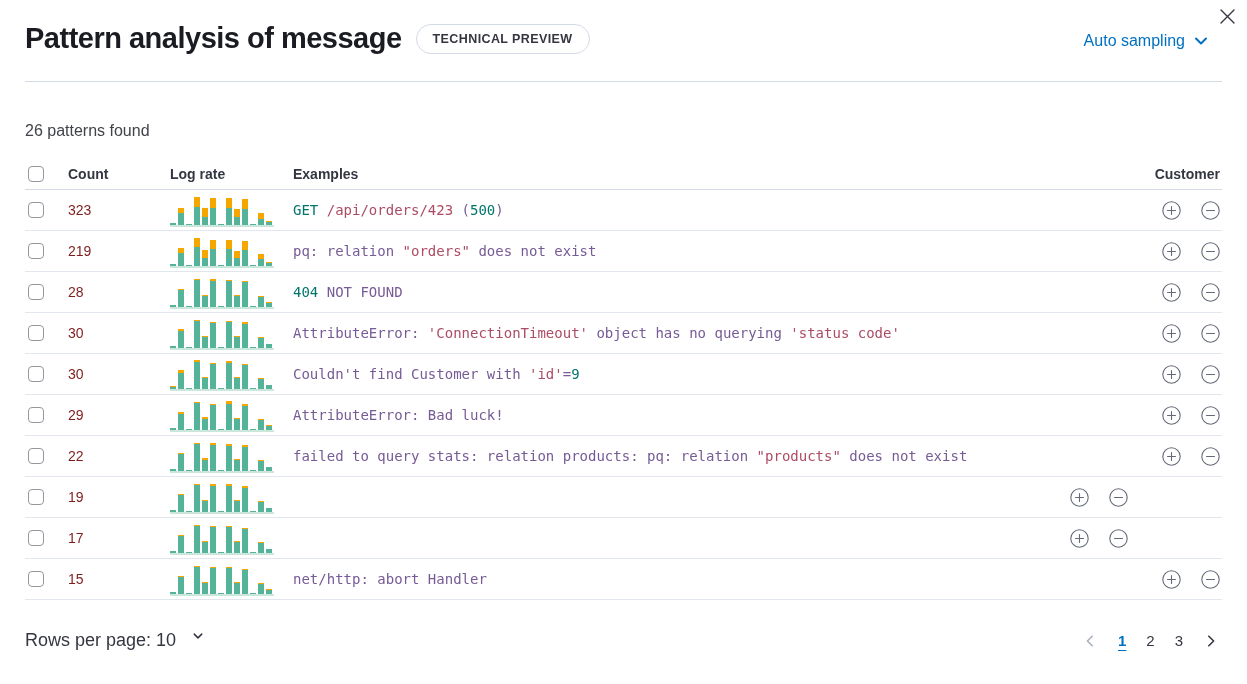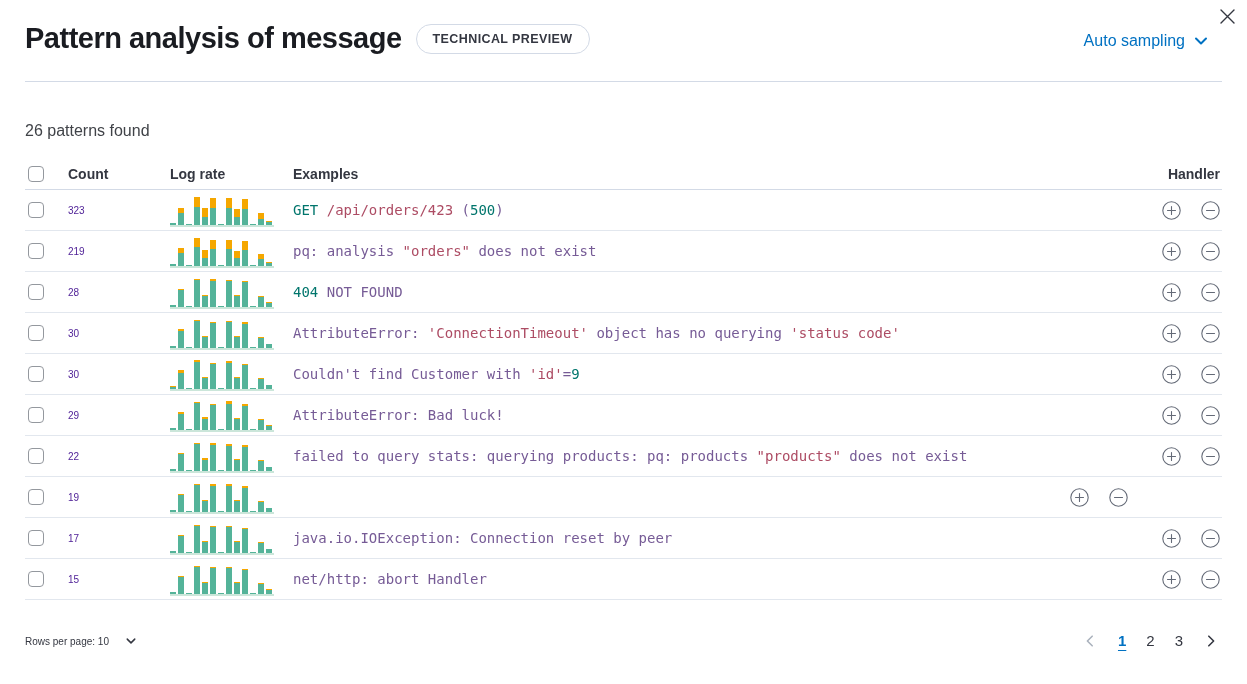--- a/index.html
+++ b/index.html
@@ -27,42 +27,42 @@
   .grid-row { display:grid; grid-template-columns:43px 102px 123px 1fr 92px;
     align-items:center; border-bottom:1px solid #e2e7ee; }
   .thead { height:32px; border-bottom:1px solid #d3dae6; }
   .th { font-size:14px; font-weight:700; color:#343741; }
   .th-actions { text-align:right; padding-right:2px; }
   .trow { height:41px; }
 
   .checkbox { width:16px; height:16px; border:1px solid #94989e; border-radius:4px;
     background:#fff; margin-left:3px; cursor:pointer; }
 
-  .count { font-size:10px; color:#4c1d95; }
+  .count { font-size:14px; color:#7f1d1d; }
 
   .chart { display:flex; align-items:flex-end; gap:2px; height:34px; width:104px;
     border-bottom:2px solid #cbe6da; padding-bottom:0; }
   .bar { width:6px; display:flex; flex-direction:column; justify-content:flex-end; }
   .seg { width:6px; }
   .seg.orange { background:#f5a700; }
   .seg.green { background:#54b399; }
 
   .example { font-family:"DejaVu Sans Mono", monospace; font-size:14px; white-space:nowrap;
     overflow:hidden; }
   .c-purple { color:#765b96; }
   .c-red { color:#ad4c64; }
   .c-teal { color:#00756c; }
 
   .actions-cell { display:flex; justify-content:flex-end; gap:20px; padding-right:2px; }
   .action-btn { background:none; border:none; padding:0; cursor:pointer; display:flex; }
 
   
   .flyout-footer { display:flex; justify-content:space-between; align-items:center;
     padding:28px 25px 0 25px; }
-  .rows-per-page { display:flex; align-items:flex-end; gap:16px; font-size:10px;
+  .rows-per-page { display:flex; align-items:flex-start; gap:16px; font-size:18px;
     color:#343741; cursor:pointer; }
   .pagination { display:flex; align-items:center; gap:10px; }
   .page-arrow { background:none; border:none; cursor:pointer; display:flex; padding:4px; }
   .page-num { font-size:15px; color:#343741; background:none; border:none; cursor:pointer;
     padding:4px 7px; font-family:"Liberation Sans", sans-serif; }
   .page-num.active { color:#0071c2; font-weight:700; text-decoration:underline;
     text-underline-offset:4px; }
 </style>
 </head>
 <body>
@@ -95,21 +95,21 @@
   <div class="flyout-body">
     <div class="summary">26 patterns found</div>
 
     <div class="grid-row thead">
       <div>
           <div class="checkbox"></div>
         </div>
       <div class="th">Count</div>
       <div class="th">Log rate</div>
       <div class="th">Examples</div>
-      <div class="th th-actions">Handler</div>
+      <div class="th th-actions">Customer</div>
     </div>
 
     <div id="table-body">
   <div class="grid-row trow">
     <div>
             <div class="checkbox"></div>
           </div>
     <div class="count">323</div>
     <div class="chart">
             <div class="bar">
@@ -238,21 +238,21 @@
             </div>
             <div class="bar">
               <div class="seg orange" style="height: 5px;"></div>
               <div class="seg green" style="height: 7px;"></div>
             </div>
             <div class="bar">
               <div class="seg orange" style="height: 1px;"></div>
               <div class="seg green" style="height: 3px;"></div>
             </div>
           </div>
-    <div class="example"><span class="c-purple">pq: analysis </span><span class="c-red">"orders"</span><span class="c-purple"> does not exist</span></div>
+    <div class="example"><span class="c-purple">pq: relation </span><span class="c-red">"orders"</span><span class="c-purple"> does not exist</span></div>
     <div class="actions-cell">
       <button class="action-btn">
         <span style="display:flex;">
           <svg width="19" height="19" viewBox="0 0 19 19">
                   <circle cx="9.5" cy="9.5" r="8.7" fill="none" stroke="#646a77" stroke-width="1.1"></circle>
                   <path d="M9.5 5.5v8 M5.5 9.5h8" stroke="#646a77" stroke-width="1.1" stroke-linecap="round"></path>
                 </svg>
         </span>
       </button>
       <button class="action-btn">
@@ -638,21 +638,21 @@
             </div>
             <div class="bar">
               <div class="seg orange" style="height: 1px;"></div>
               <div class="seg green" style="height: 10px;"></div>
             </div>
             <div class="bar">
               <div class="seg orange" style="height: 0px;"></div>
               <div class="seg green" style="height: 4px;"></div>
             </div>
           </div>
-    <div class="example"><span class="c-purple">failed to query stats: querying products: pq: products </span><span class="c-red">"products"</span><span class="c-purple"> does not exist</span></div>
+    <div class="example"><span class="c-purple">failed to query stats: relation products: pq: relation </span><span class="c-red">"products"</span><span class="c-purple"> does not exist</span></div>
     <div class="actions-cell">
       <button class="action-btn">
         <span style="display:flex;">
           <svg width="19" height="19" viewBox="0 0 19 19">
                   <circle cx="9.5" cy="9.5" r="8.7" fill="none" stroke="#646a77" stroke-width="1.1"></circle>
                   <path d="M9.5 5.5v8 M5.5 9.5h8" stroke="#646a77" stroke-width="1.1" stroke-linecap="round"></path>
                 </svg>
         </span>
       </button>
       <button class="action-btn">
@@ -797,21 +797,20 @@
             </div>
             <div class="bar">
               <div class="seg orange" style="height: 1px;"></div>
               <div class="seg green" style="height: 10px;"></div>
             </div>
             <div class="bar">
               <div class="seg orange" style="height: 0px;"></div>
               <div class="seg green" style="height: 4px;"></div>
             </div>
           </div>
-    <div class="example"><span class="c-purple">java.io.IOException: Connection reset by peer</span></div>
     <div class="actions-cell">
       <button class="action-btn">
         <span style="display:flex;">
           <svg width="19" height="19" viewBox="0 0 19 19">
                   <circle cx="9.5" cy="9.5" r="8.7" fill="none" stroke="#646a77" stroke-width="1.1"></circle>
                   <path d="M9.5 5.5v8 M5.5 9.5h8" stroke="#646a77" stroke-width="1.1" stroke-linecap="round"></path>
                 </svg>
         </span>
       </button>
       <button class="action-btn">

